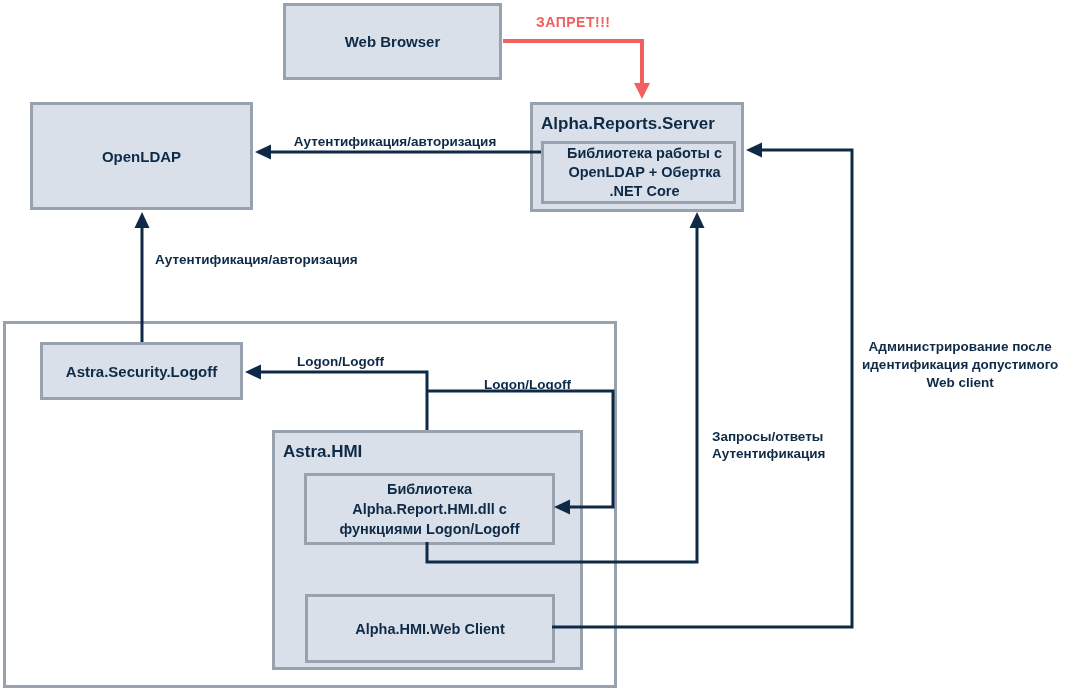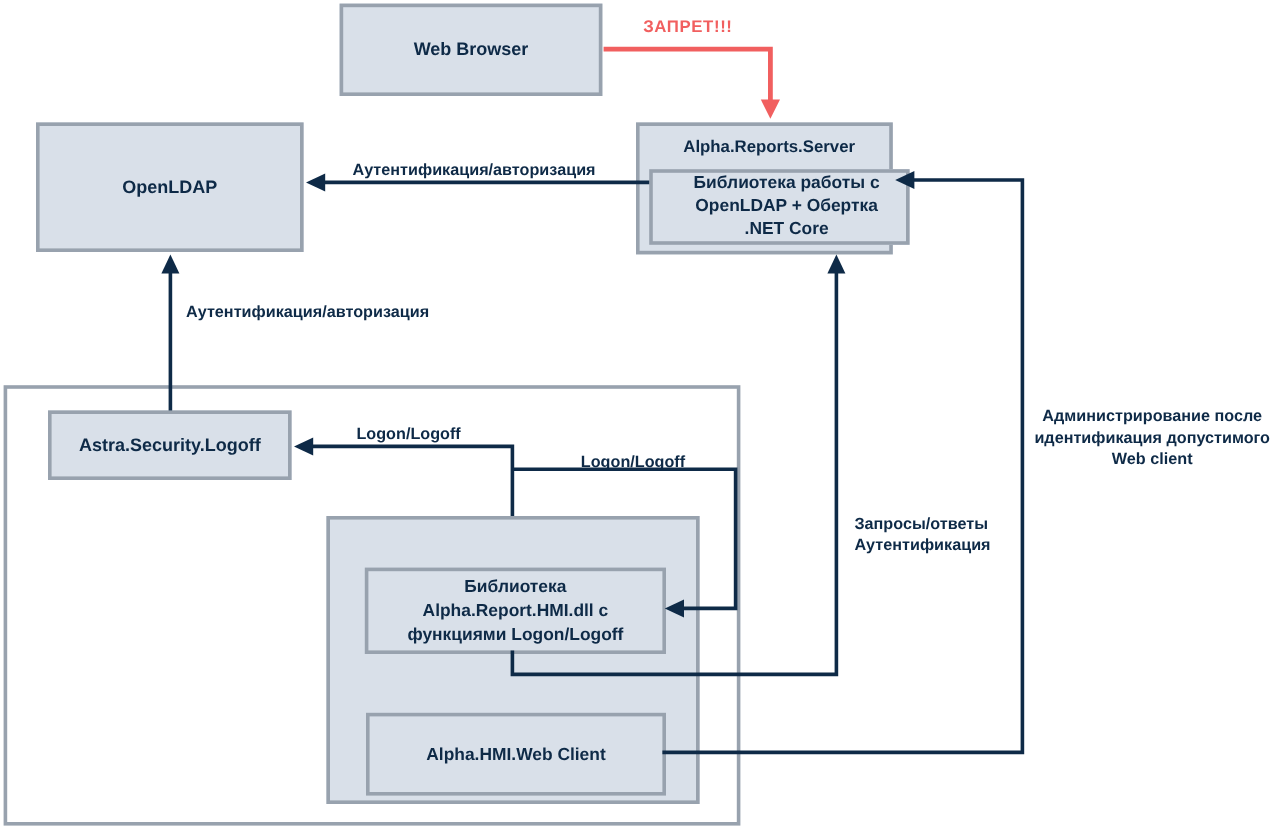--- a/index.html
+++ b/index.html
@@ -15,21 +15,21 @@
     border:3px solid var(--box-border,#98a2ae);
     display:flex;align-items:center;justify-content:center;
     text-align:center;font-size:15px;
   }
   .group{
     position:absolute;box-sizing:border-box;background:transparent;
     border:3px solid var(--box-border,#98a2ae);
   }
   .compound{display:block;}
   .compound .title{
-    position:absolute;left:8px;right:0;top:9px;text-align:center;font-size:14px;
+    position:absolute;left:8px;right:0;top:9px;text-align:left;font-size:17px;
   }
   .inner{
     position:absolute;box-sizing:border-box;
     background:var(--box-fill,#d9e0e9);
     border:3px solid var(--box-border,#98a2ae);
     display:flex;align-items:center;justify-content:center;
     text-align:center;font-size:14.5px;line-height:20px;white-space:pre-line;
   }
   .edge-label{
     position:absolute;font-size:13.5px;line-height:17px;color:var(--text,#0e2a47);
@@ -55,32 +55,33 @@
   <div class="box" style="left:283px;top:3px;width:219px;height:77px;">
     <span>Web Browser</span>
   </div>
 
   <div class="box" style="left:30px;top:102px;width:223px;height:108px;">
     <span>OpenLDAP</span>
   </div>
 
   <div class="box compound" style="left:530px;top:102px;width:214px;height:110px;">
     <div class="title">Alpha.Reports.Server</div>
-    <div class="inner" style="left:8px;top:36px;width:217px;height:63px;line-height:19px;padding-left:12px;">
+    <div class="inner" style="left:8px;top:36px;width:195px;height:63px;line-height:19px;padding-left:12px;">
       <span>Библиотека работы с
 OpenLDAP + Обертка
 .NET Core</span>
     </div>
   </div>
 
   <div class="box" style="left:40px;top:342px;width:203px;height:58px;">
     <span>Astra.Security.Logoff</span>
   </div>
 
   <div class="box compound" style="left:272px;top:430px;width:311px;height:240px;">
+    <div class="title">Astra.HMI</div>
     <div class="inner" style="left:29px;top:40px;width:251px;height:72px;">
       <span>Библиотека
 Alpha.Report.HMI.dll с
 функциями Logon/Logoff</span>
     </div>
     <div class="inner" style="left:30px;top:161px;width:250px;height:69px;">
       <span>Alpha.HMI.Web Client</span>
     </div>
   </div>
 

